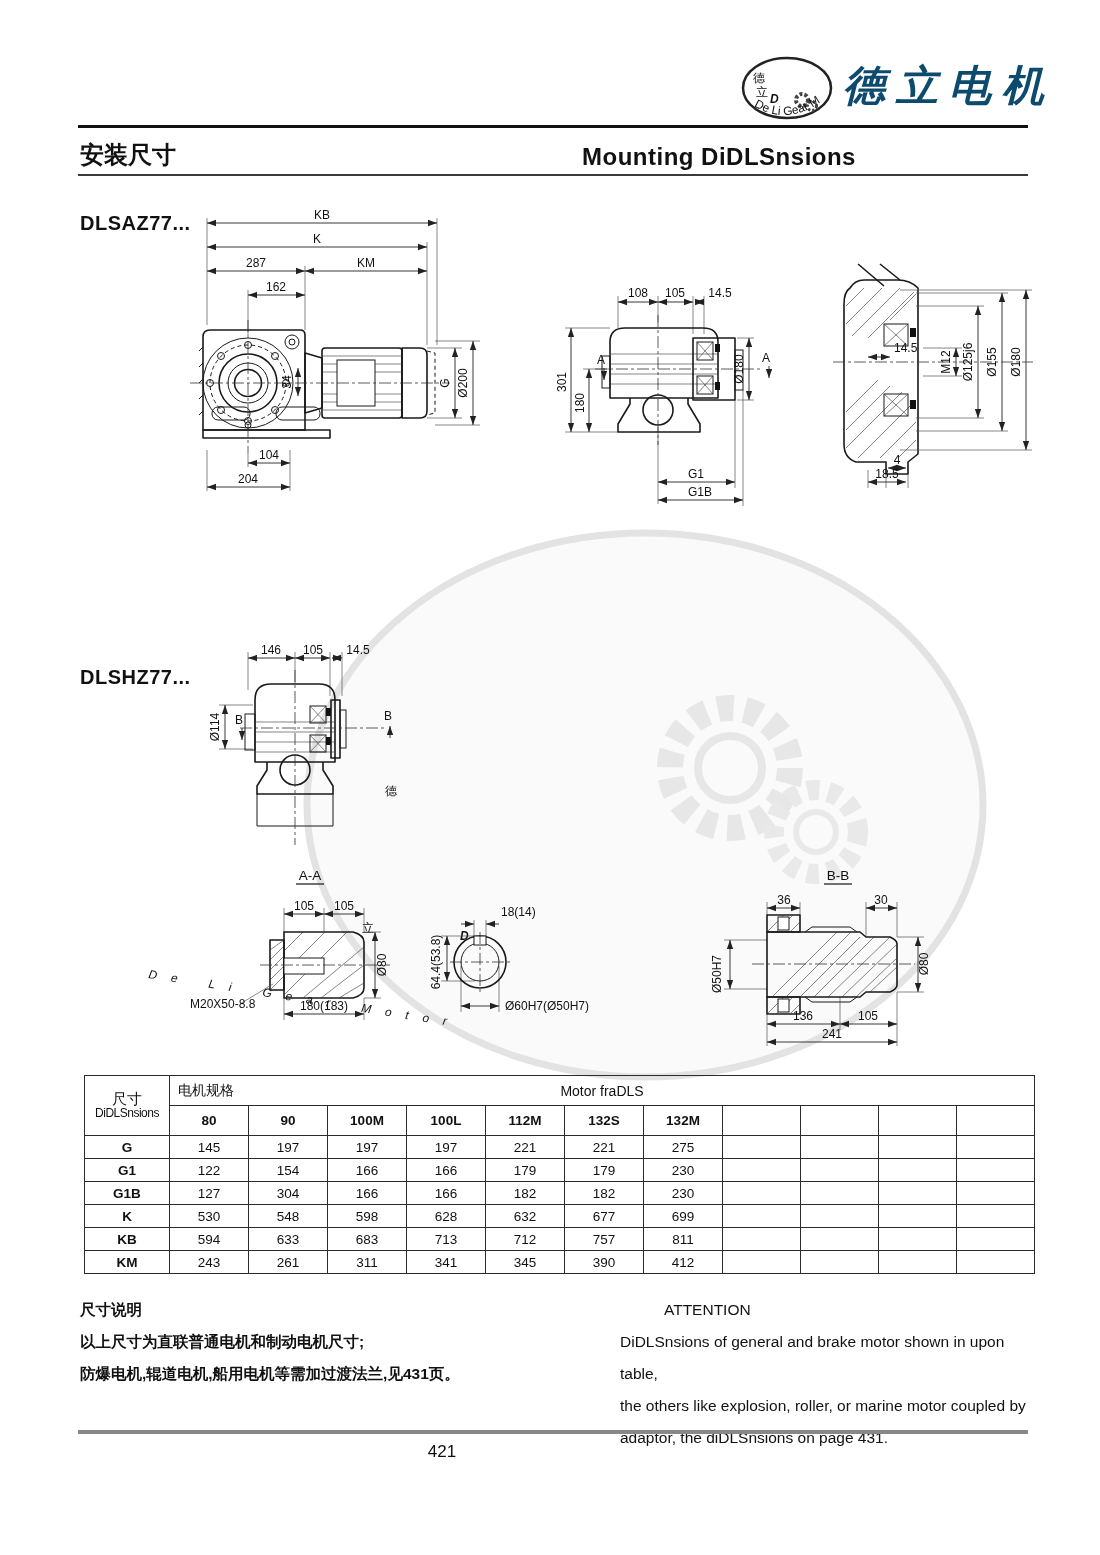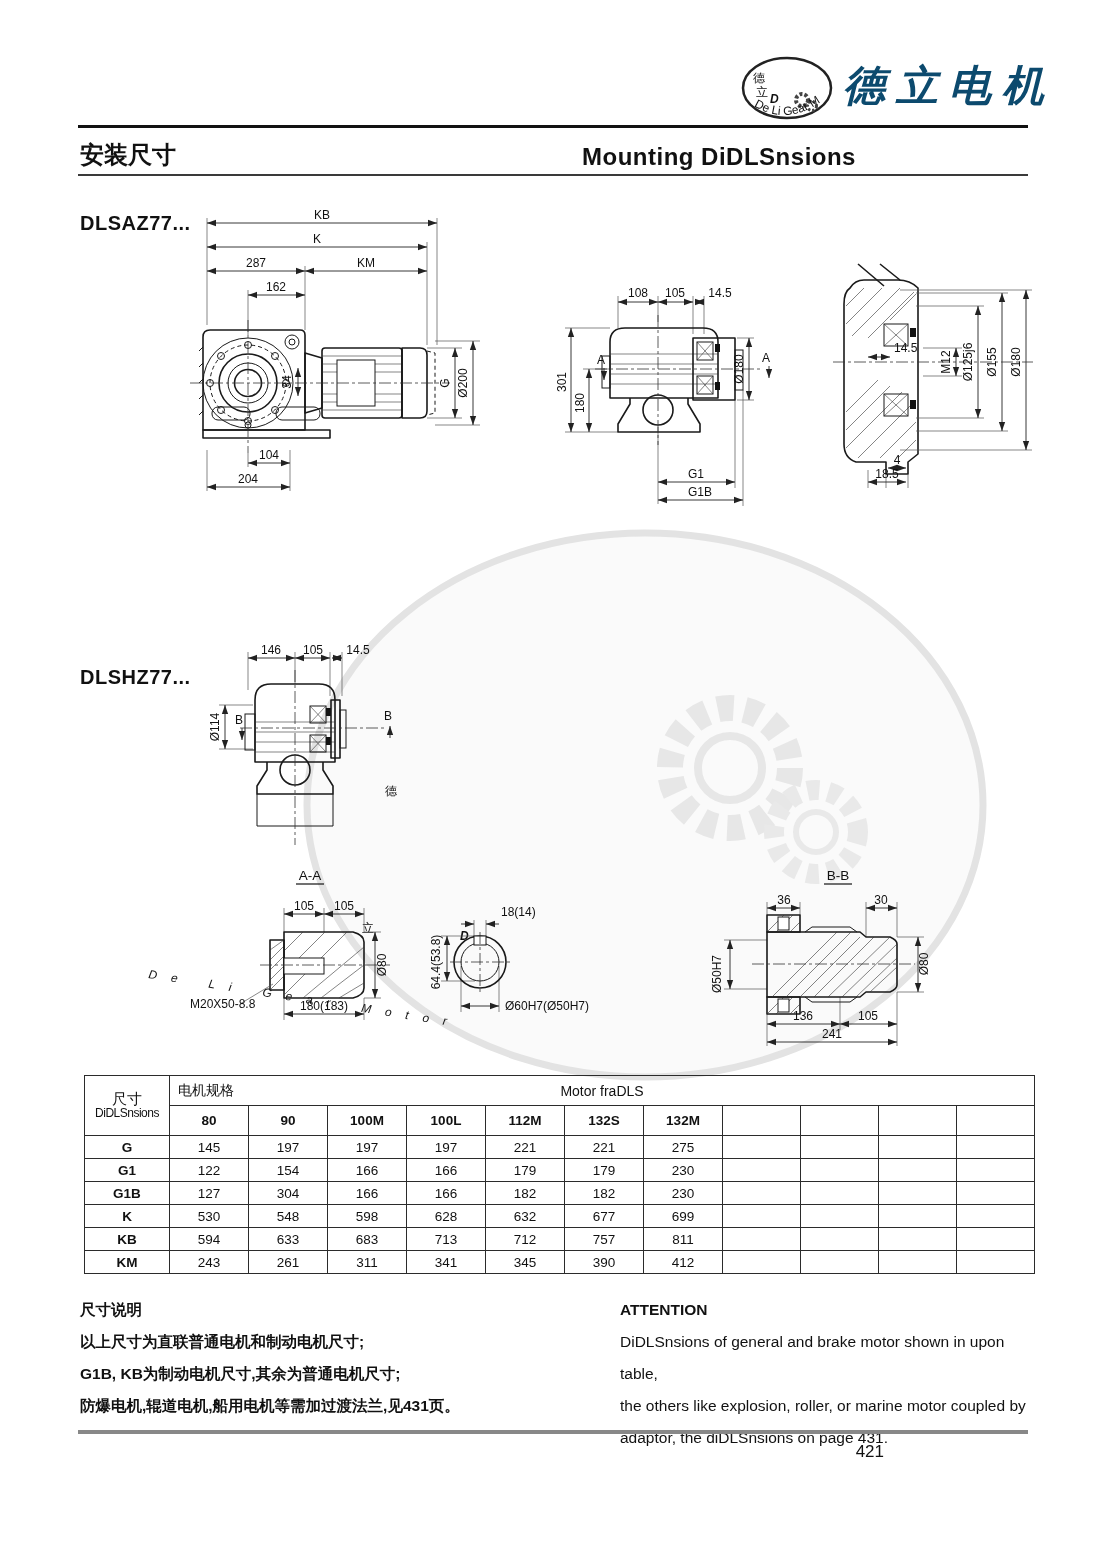--- a/index.html
+++ b/index.html
@@ -37,24 +37,24 @@
   .dimcol .zh{font-size:15px;font-weight:normal;}
   .dimcol .sub{font-size:12px;font-weight:normal;letter-spacing:-0.5px;}
   .grp{position:relative;font-weight:normal;}
   .grp .gz{position:absolute;left:8px;top:50%;transform:translateY(-50%);font-size:14px;}
   .grp .ge{font-size:14px;margin-top:16px;}
   .fr{font-weight:bold;font-size:14px;}
   .rl{font-weight:bold;font-size:14px;}
   
   .notes-zh{left:80px;top:1294px;width:500px;font-size:15.5px;font-weight:600;line-height:32px;}
   .notes-en{left:620px;top:1294px;width:420px;font-size:15.5px;line-height:32px;}
-  .notes-en .t{font-weight:bold;}
+  .notes-en .t{font-weight:normal;margin-left:44px;}
   
   .rule3{left:78px;top:1430px;width:950px;height:4px;background:#888;}
-  .pagenum{left:0;top:1442px;width:884px;text-align:right;font-size:17px;}
+  .pagenum{left:0;top:1442px;width:884px;text-align:center;font-size:17px;}
 </style>
 </head>
 <body>
 
 <div class="page">
 
   <svg class="abs wm" style="left:100px;top:500px;" width="950" height="640" viewBox="0 0 950 640">
     <ellipse cx="545" cy="305" rx="338" ry="272" fill="rgba(0,0,0,0.018)" stroke="#e3e3e3" stroke-width="7"></ellipse>
     <text x="285" y="295" font-size="150" fill="#ededed" font-family="DejaVu Serif, serif">德</text>
     <text x="262" y="432" font-size="150" fill="#ededed" font-family="DejaVu Serif, serif">立</text>
@@ -493,21 +493,20 @@
           <td></td>
         <td></td>
           <td></td>
       </tr>
     </tbody>
   </table>
 
   <div class="abs fg notes-zh">
     <div>尺寸说明</div>
     <div>以上尺寸为直联普通电机和制动电机尺寸;</div>
-    <div>G1B, KB为制动电机尺寸,其余为普通电机尺寸;</div>
     <div>防爆电机,辊道电机,船用电机等需加过渡法兰,见431页。</div>
   </div>
   <div class="abs fg notes-en">
     <div class="t">ATTENTION</div>
     <div>DiDLSnsions of general and brake motor shown in upon table,</div>
     <div>the others like explosion, roller, or marine motor coupled by</div>
     <div>adaptor, the diDLSnsions on page 431.</div>
   </div>
 
   <div class="abs fg rule3"></div>

